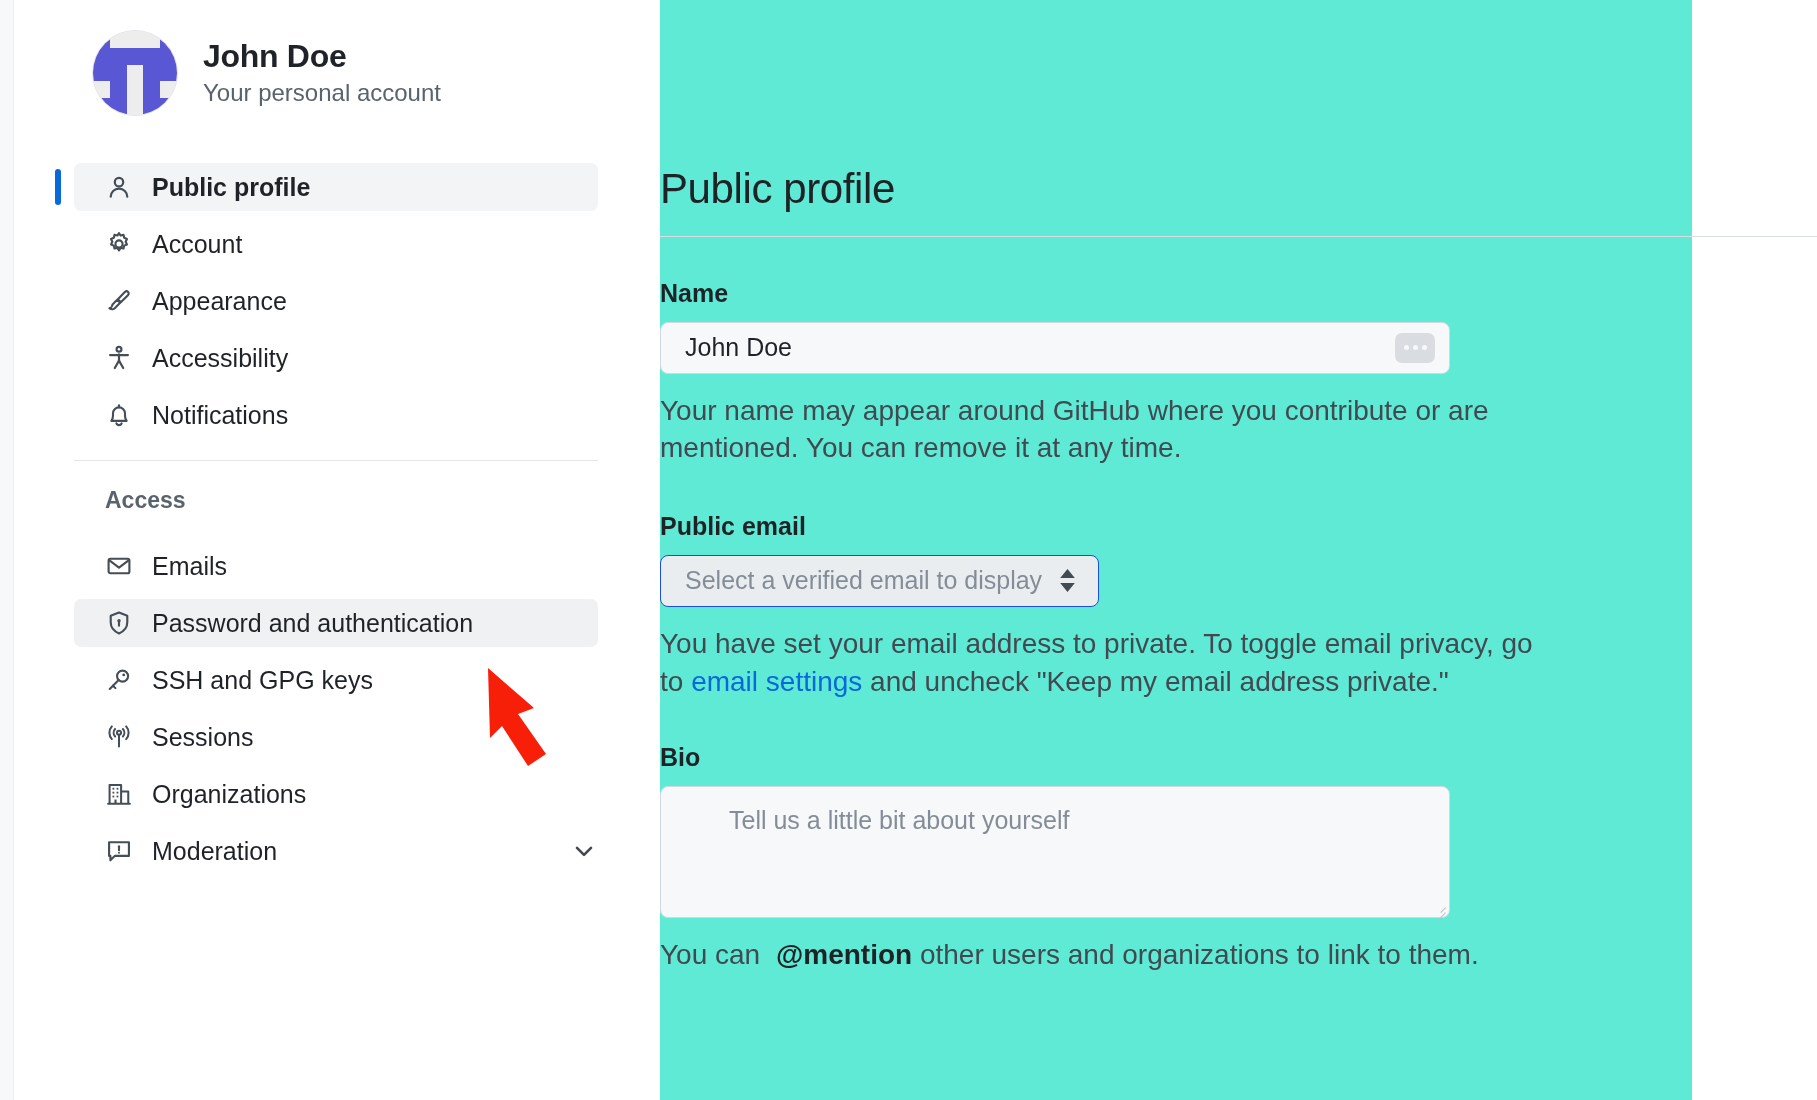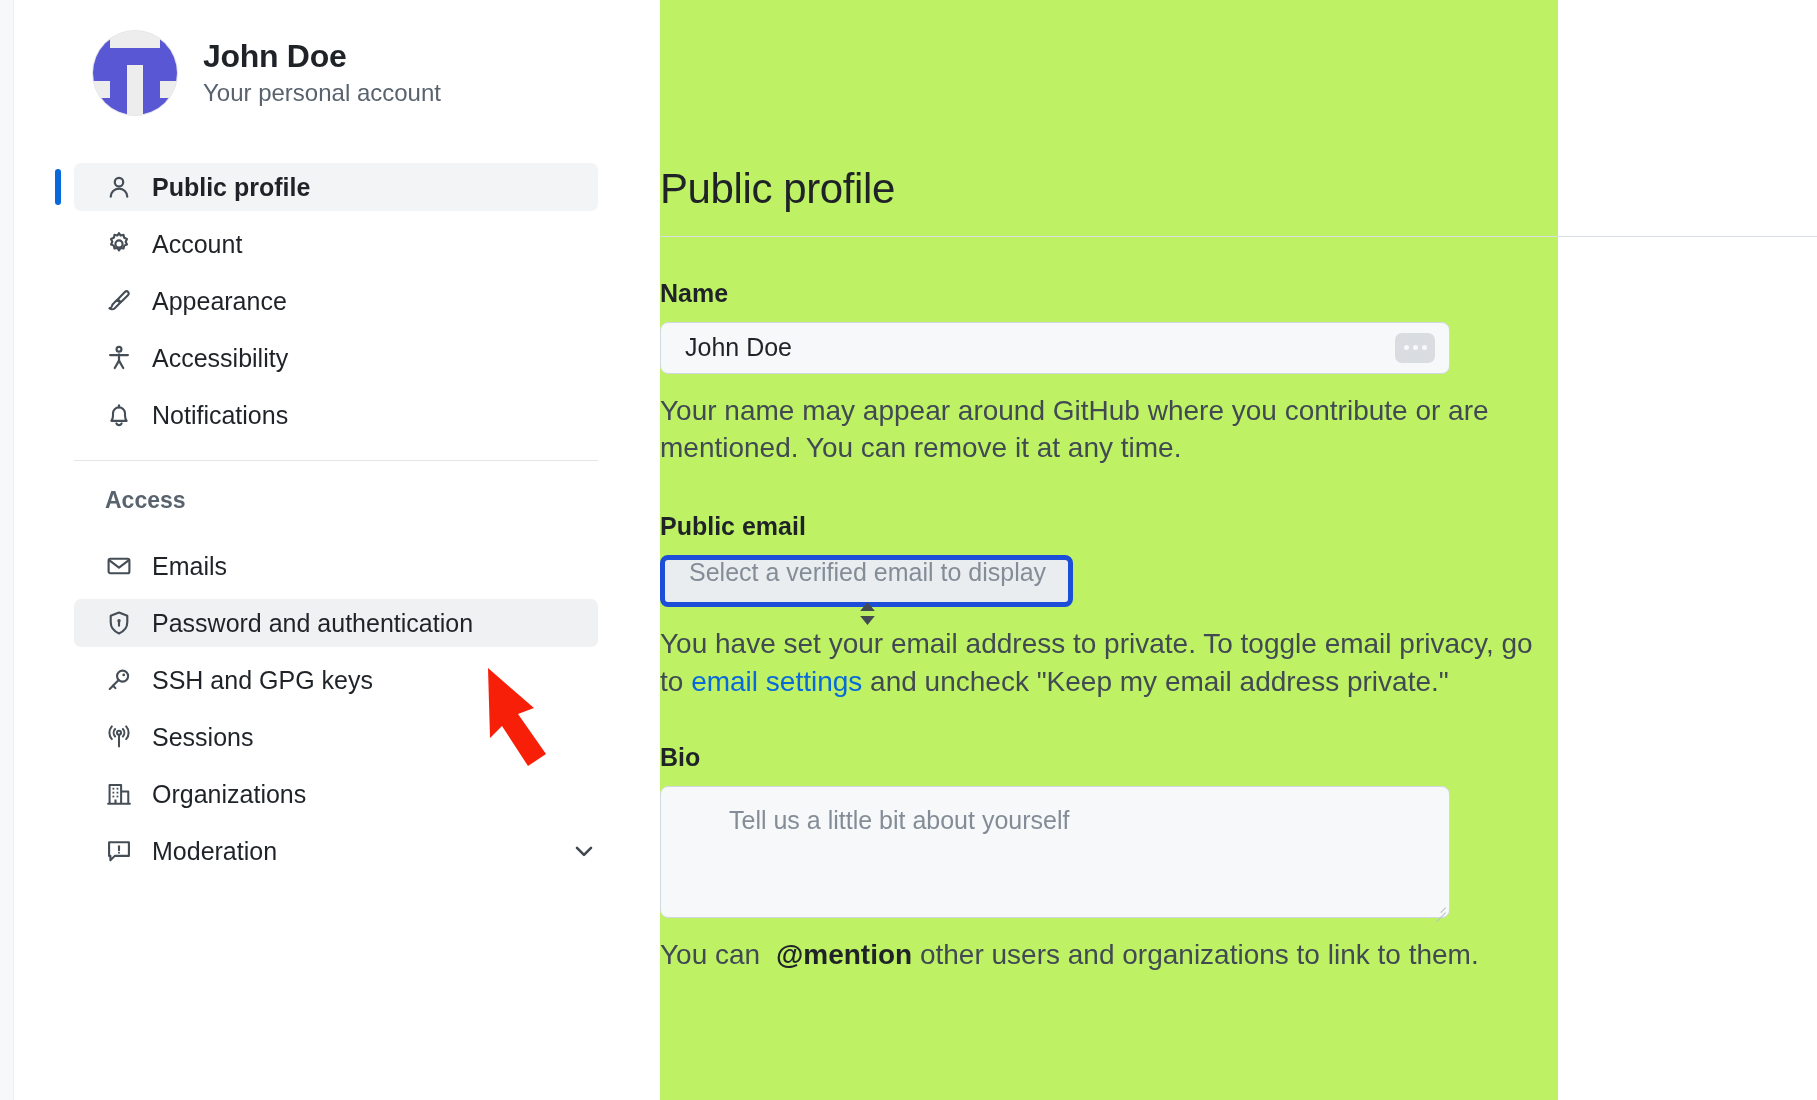--- a/index.html
+++ b/index.html
@@ -7,23 +7,23 @@
   html, body {
     width: 1817px;
     height: 1100px;
     background: #ffffff;
     font-family: "Liberation Sans", sans-serif;
     overflow: hidden;
   }
 
   .page {
     position: relative;
-    width: 1558px;
+    width: 1692px;
     height: 1100px;
-    background: #bef264;
+    background: #5eead4;
     display: flex;
   }
 
   
   .gutter-strip {
     position: absolute;
     left: 0; top: 0;
     width: 14px;
     height: 1100px;
     background: #f6f8fa;
@@ -228,25 +228,24 @@
   .block { margin-bottom: 0; }
   .spacer-lg { height: 46px; }
   .spacer-md { height: 44px; }
 
   .select-box {
     display: inline-flex;
     align-items: center;
     gap: 17px;
     height: 52px;
     background: #eaedf0;
-    border: 5px solid #1d4ed8;
+    border: 1px solid #1d4ed8;
     border-radius: 8px;
     padding: 0 22px 0 24px;
     cursor: pointer;
-    flex-direction: column;
   }
   .select-text {
     font-size: 25px;
     color: #848d97;
     line-height: 1;
     white-space: nowrap;
   }
   .select-arrows {
     display: flex;
     flex-direction: column;

